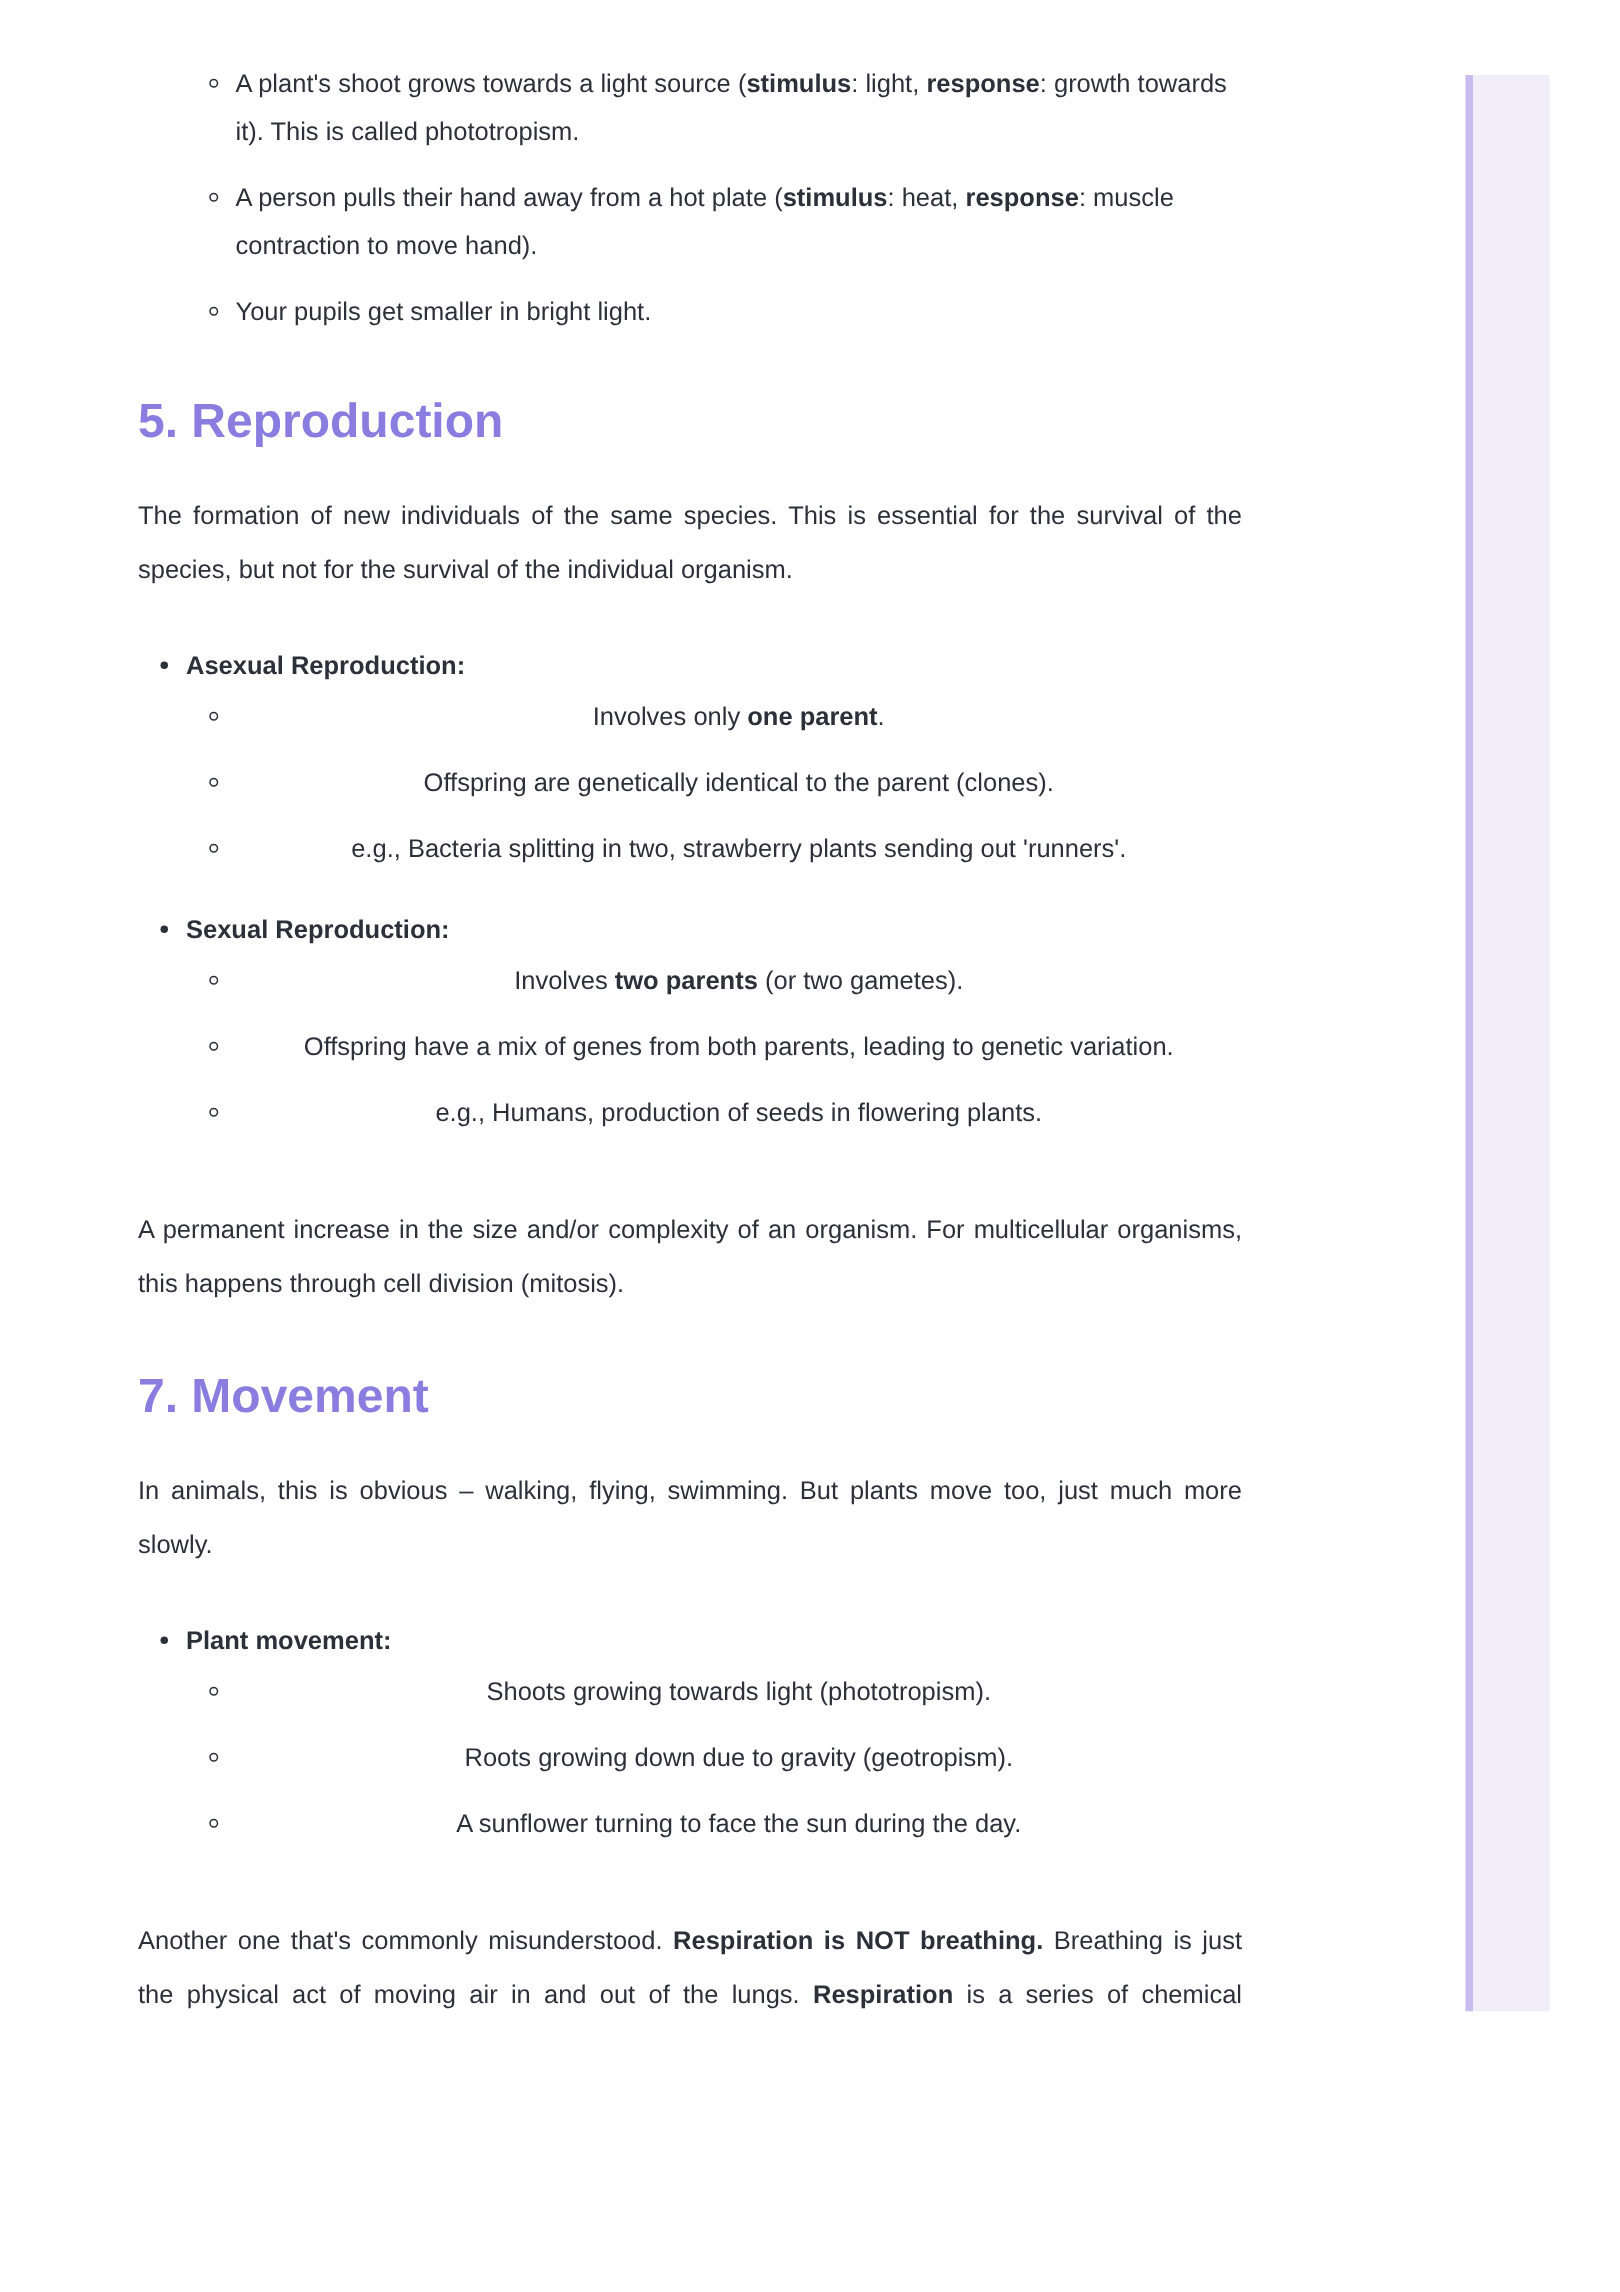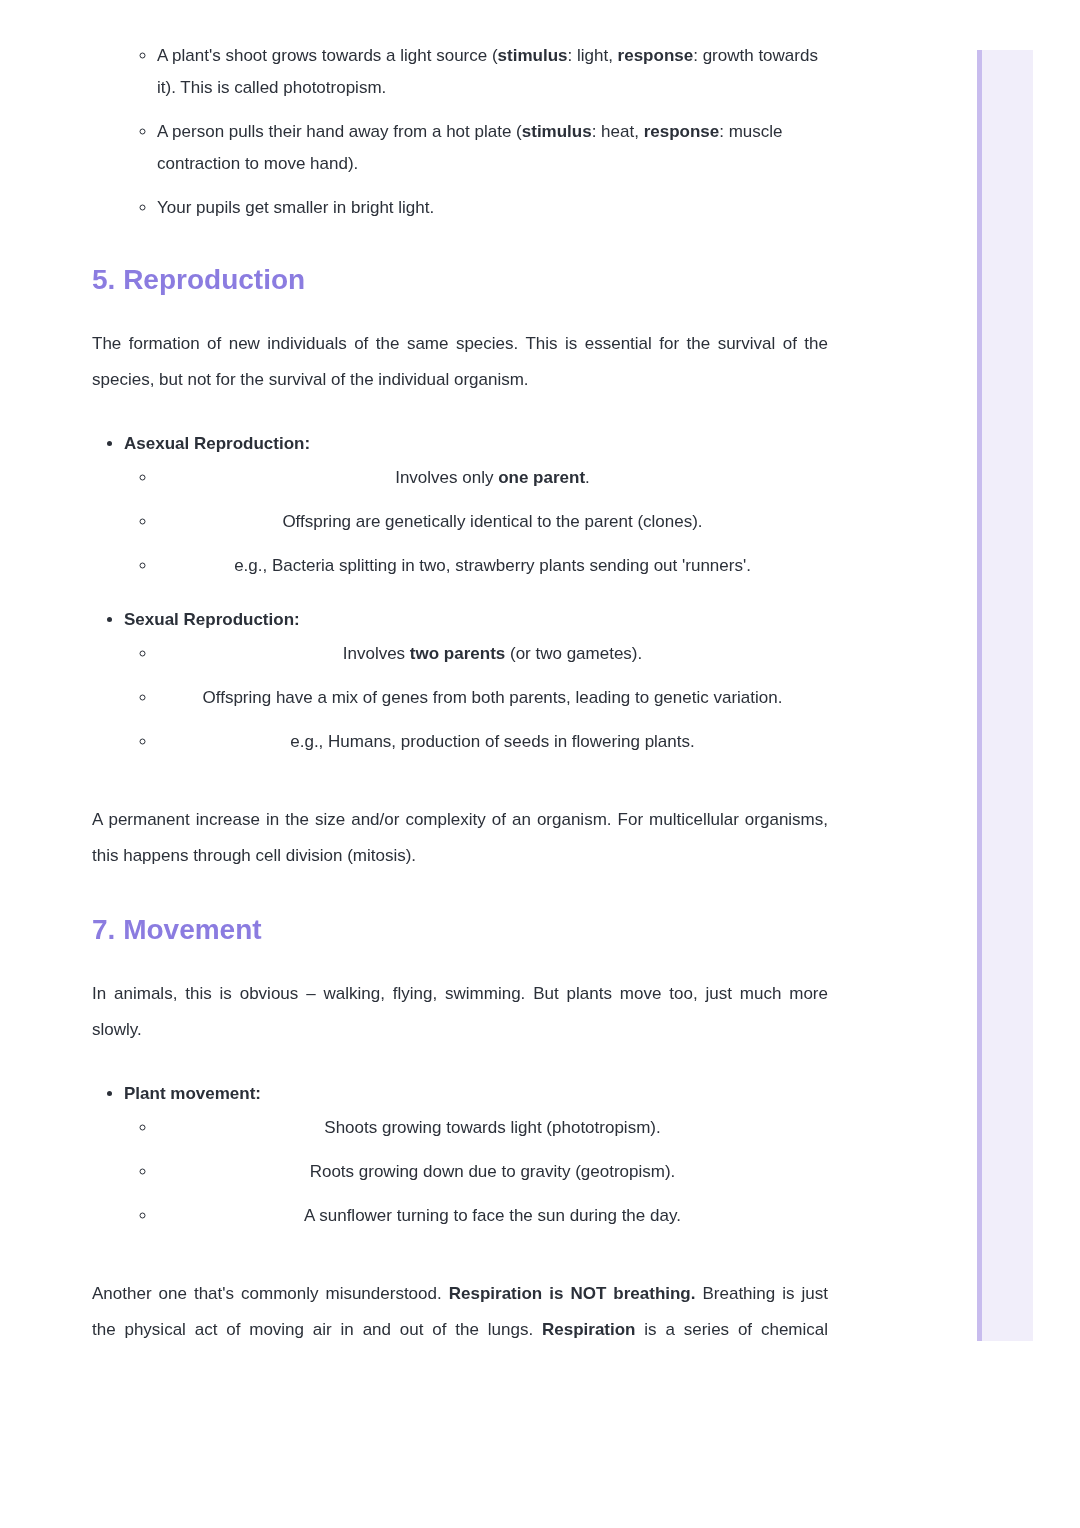--- a/index.html
+++ b/index.html
@@ -38,21 +38,21 @@
   .doc{
     position:absolute;
     left:92px;
     top:40px;
     width:736px;
     font-size:17px;
     line-height:32px;
   }
   .section-heading{
     color:var(--accent);
-    font-size:28px;
+    font-size:32px;
     line-height:32px;
     font-weight:700;
     margin:40px 0 30px 0;
   }
   .doc > *:first-child{margin-top:0;}
   .para{
     line-height:36px;
     text-align:justify;
     margin:0 0 30px 0;
   }

